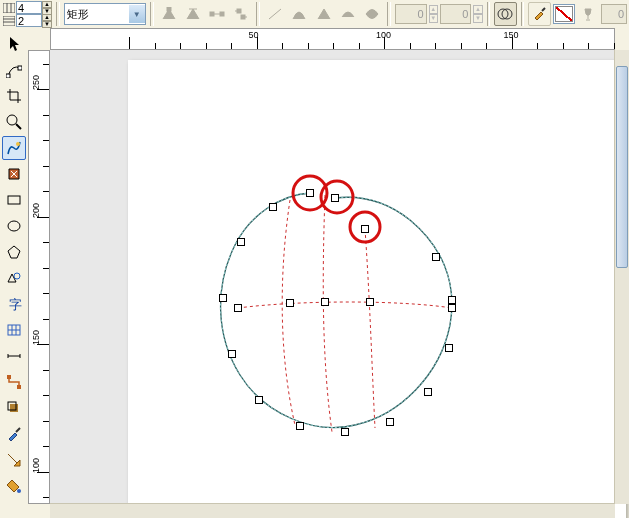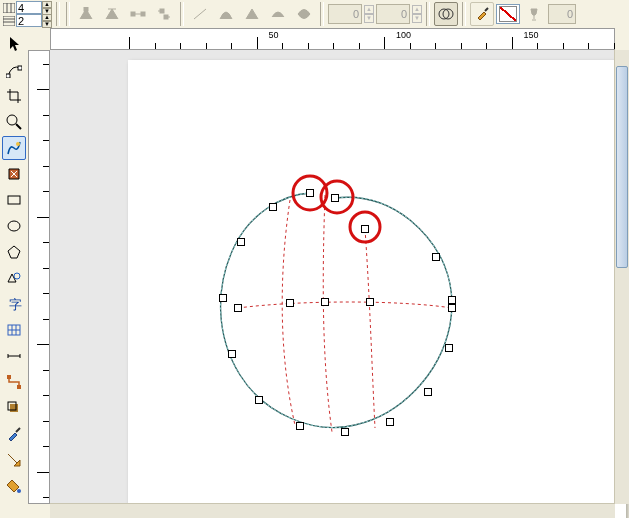--- a/index.html
+++ b/index.html
@@ -26,21 +26,21 @@
   .side .sbtn.active{border:1px solid #316ac5;background:#d6e7f7;}
   .main{position:absolute;left:28px;top:28px;right:0;bottom:0;background:#f5f2e3;}
   .hruler{position:absolute;left:22px;top:0;right:14px;height:22px;background:#fff;border:1px solid #999;box-sizing:border-box;}
   .vruler{position:absolute;left:0;top:22px;width:22px;bottom:14px;background:#fff;border:1px solid #999;box-sizing:border-box;}
   .canvas{position:absolute;left:22px;top:22px;right:14px;bottom:14px;background:#e8e8e8;}
   .page{position:absolute;left:78px;top:10px;width:498px;height:600px;background:#fff;box-shadow:2px 2px 4px rgba(0,0,0,0.3);}
   .vscroll{position:absolute;right:0;top:22px;width:14px;bottom:14px;background:#e8e5d7;border-left:1px solid #c9c5b1;}
   .vscroll .thumb{position:absolute;left:1px;right:1px;top:16px;height:200px;background:linear-gradient(90deg,#dce6f2,#b9cde4);border:1px solid #7f9db9;border-radius:2px;}
   .hscroll{position:absolute;left:22px;bottom:0;right:14px;height:14px;background:#e8e5d7;border-top:1px solid #c9c5b1;}
   .tick{position:absolute;background:#000;}
-  .tlabel{position:absolute;font-size:9px;color:#000;margin-left:20px;}
+  .tlabel{position:absolute;font-size:9px;color:#000;}
   .node{position:absolute;width:6px;height:6px;border:1px solid #000;background:#fff;transform:translate(-4px,-4px);}
 </style>
 </head>
 <body>
 
 <div class="toolbar">
   <div class="mini-stack">
     <div class="num-field">
       <span class="ic">
           <svg width="12" height="10">
@@ -64,20 +64,24 @@
           </svg>
         </span>
       <input value="2" style="">
       <div class="spin">
           <div>▲</div>
           <div>▼</div>
         </div>
     </div>
   </div>
   <div class="sep"></div>
+  <div class="combo">
+    <input value="矩形" style="">
+    <div class="cbtn">▼</div>
+  </div>
   <div class="sep"></div>
 
   <div class="tbtn disabled">
       <svg width="16" height="14">
         <path d="M2 12 L8 2 L14 12" fill="none" stroke="#888"></path>
         <rect x="6" y="0" width="4" height="4" fill="#888"></rect>
       </svg>
     </div>
   <div class="tbtn disabled">
       <svg width="16" height="14">

